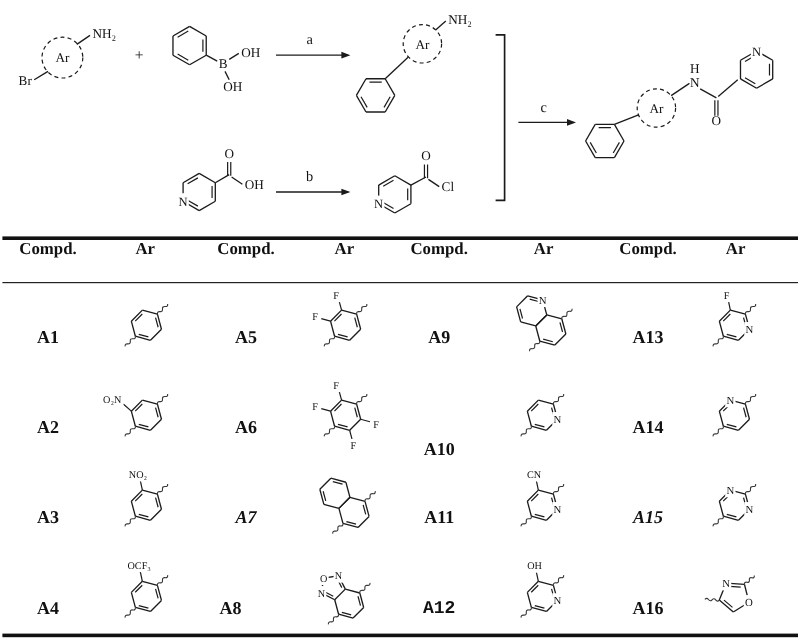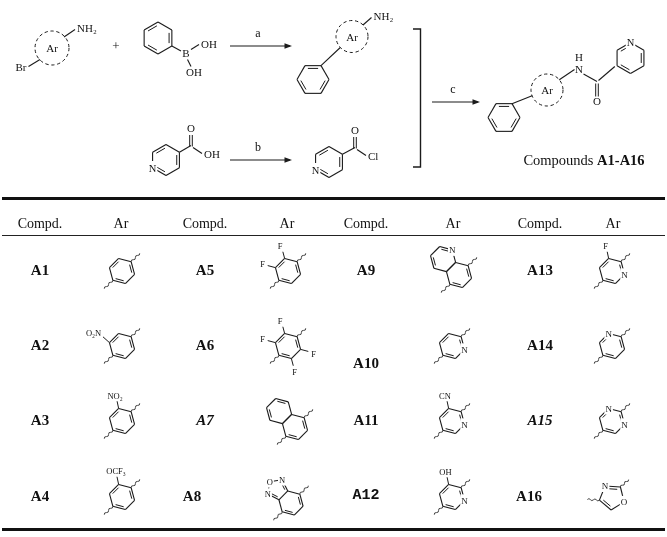--- a/index.html
+++ b/index.html
@@ -6,24 +6,24 @@
   .page{position:relative;width:667px;height:537px;background:#fff;overflow:hidden;
         font-family:"Liberation Serif","DejaVu Serif",serif;color:#111;}
   svg{position:absolute;display:block;}
   #scheme{left:0;top:0;}
   .caption{position:absolute;left:503px;top:150px;width:162px;height:20px;line-height:20px;
            text-align:center;font-size:14.5px;}
   .caption b{font-weight:bold;}
   .rule{position:absolute;left:2px;right:2px;}
   .rule.thick{height:2.6px;background:#111;}
   .rule.thin{height:1.2px;background:#222;}
-  .hdr{position:absolute;top:214px;height:20px;line-height:20px;width:80px;
-       text-align:center;font-weight:normal;font-size:14px;}
+  .hdr{position:absolute;top:199px;height:20px;line-height:20px;width:80px;
+       text-align:center;font-weight:bold;font-size:14px;}
   .cmpd{position:absolute;width:64px;height:22px;line-height:22px;text-align:center;
-        font-weight:bold;font-size:15px;}
+        font-weight:bold;font-size:15px;margin-top:12px;}
   .struct{position:absolute;}
 </style>
 </head>
 <body>
 
 <div class="page">
   <svg id="scheme" width="667" height="196" viewBox="0 0 667 196">
       <circle cx="52" cy="48" r="17" fill="none" stroke="#1b1b1b" stroke-width="1" stroke-dasharray="3.3,2.7"></circle>
       <text x="52" y="52" font-size="11" text-anchor="middle" fill="#111" font-family="&quot;Liberation Serif&quot;,&quot;DejaVu Serif&quot;,serif">Ar</text>
       <line x1="64" y1="37" x2="75" y2="29.5" stroke="#1b1b1b" stroke-width="1.1"></line>
@@ -130,21 +130,20 @@
       <line x1="630.5" y1="73.5" x2="617.0766062413412" y2="65.75" stroke="#1b1b1b" stroke-width="1.1"></line>
       <line x1="617.0766062413412" y1="65.75" x2="617.0766062413412" y2="50.25" stroke="#1b1b1b" stroke-width="1.1"></line>
       <line x1="617.0766062413412" y1="50.25" x2="630.5" y2="42.5" stroke="#1b1b1b" stroke-width="1.1"></line>
       <line x1="641.238715006927" y1="53.04" x2="641.238715006927" y2="62.96" stroke="#1b1b1b" stroke-width="1"></line>
       <line x1="629.4261284993073" y1="69.78" x2="620.8351564937657" y2="64.82000000000001" stroke="#1b1b1b" stroke-width="1"></line>
       <line x1="620.8351564937657" y1="51.18" x2="629.4261284993073" y2="46.22" stroke="#1b1b1b" stroke-width="1"></line>
       <rect x="625.745" y="35.75" width="9.51" height="13.5" fill="#fff"></rect>
       <text x="630.5" y="46.28" font-size="10.5" text-anchor="middle" fill="#111" font-family="&quot;Liberation Serif&quot;,&quot;DejaVu Serif&quot;,serif">N</text>
     </svg>
 
-  <div class="caption"><span>Compounds </span><b>A1-A16</b></div>
 
   <div class="rule thick" style="top:197px"></div>
   <div class="hdr" style="left:0px">Compd.</div>
   <div class="hdr" style="left:81px">Ar</div>
   <div class="hdr" style="left:165px">Compd.</div>
   <div class="hdr" style="left:247px">Ar</div>
   <div class="hdr" style="left:326px">Compd.</div>
   <div class="hdr" style="left:413px">Ar</div>
   <div class="hdr" style="left:500px">Compd.</div>
   <div class="hdr" style="left:573px">Ar</div>
@@ -431,21 +430,21 @@
         <line x1="57.623082331246714" y1="31.650652335000537" x2="59.776456786499686" y2="39.68715520972559" stroke="#1b1b1b" stroke-width="1"></line>
         <line x1="51.68715520972559" y1="47.776456786499686" x2="43.65065233500054" y2="45.623082331246714" stroke="#1b1b1b" stroke-width="1"></line>
         <line x1="40.689762459027705" y1="34.57289087849978" x2="46.57289087849978" y2="28.6897624590277" stroke="#1b1b1b" stroke-width="1"></line>
         <path d="M59.2,28.8Q58.9,26.4 61.3,26.7Q63.7,27.0 63.4,24.6Q63.2,22.2 65.6,22.4Q68.0,22.7 67.7,20.3" fill="none" stroke="#3a3a3a" stroke-width="0.95"></path>
         <path d="M40.8,47.2Q41.1,49.6 38.7,49.3Q36.3,49.0 36.6,51.4Q36.8,53.8 34.4,53.6Q32.0,53.3 32.3,55.7" fill="none" stroke="#3a3a3a" stroke-width="0.95"></path>
         <rect x="42.345352413667236" y="19.442964258242114" width="8.58" height="12" fill="#fff"></rect>
         <text x="46.635352413667235" y="28.682964258242112" font-size="9" text-anchor="middle" fill="#111" font-family="&quot;Liberation Serif&quot;,&quot;DejaVu Serif&quot;,serif">N</text>
         <rect x="58.26703574175789" y="35.36464758633277" width="8.58" height="12" fill="#fff"></rect>
         <text x="62.557035741757886" y="44.604647586332774" font-size="9" text-anchor="middle" fill="#111" font-family="&quot;Liberation Serif&quot;,&quot;DejaVu Serif&quot;,serif">N</text>
       </svg>
-      <div class="cmpd" style="left: 497px; top: 485px; text-align: center;"><span>A16</span></div>
+      <div class="cmpd" style="left: 508px; top: 485px; text-align: center;"><span>A16</span></div>
       <svg class="struct" width="100" height="74" viewBox="0 0 100 74" style="left: 562px; top: 459px;">
         <line x1="58.4" y1="28" x2="43.1" y2="27" stroke="#1b1b1b" stroke-width="1.1"></line>
         <line x1="43.1" y1="27" x2="37.4" y2="41.1" stroke="#1b1b1b" stroke-width="1.1"></line>
         <line x1="37.4" y1="41.1" x2="49.1" y2="51" stroke="#1b1b1b" stroke-width="1.1"></line>
         <line x1="49.1" y1="51" x2="62.1" y2="42.9" stroke="#1b1b1b" stroke-width="1.1"></line>
         <line x1="62.1" y1="42.9" x2="58.4" y2="28" stroke="#1b1b1b" stroke-width="1.1"></line>
         <line x1="55.2212" y1="30.323999999999998" x2="45.9188" y2="29.716" stroke="#1b1b1b" stroke-width="1"></line>
         <line x1="41.3132" y1="41.1084" x2="48.4268" y2="47.1276" stroke="#1b1b1b" stroke-width="1"></line>
         <path d="M58.4,28.0Q58.2,25.7 60.4,26.2Q62.7,26.7 62.5,24.3Q62.2,22.0 64.5,22.5Q66.8,23.0 66.6,20.6" fill="none" stroke="#3a3a3a" stroke-width="0.95"></path>
         <path d="M37.4,41.1Q35.8,42.9 34.4,40.9Q33.0,39.0 31.4,40.8Q29.8,42.6 28.4,40.6Q27.0,38.7 25.4,40.5" fill="none" stroke="#3a3a3a" stroke-width="0.95"></path>

